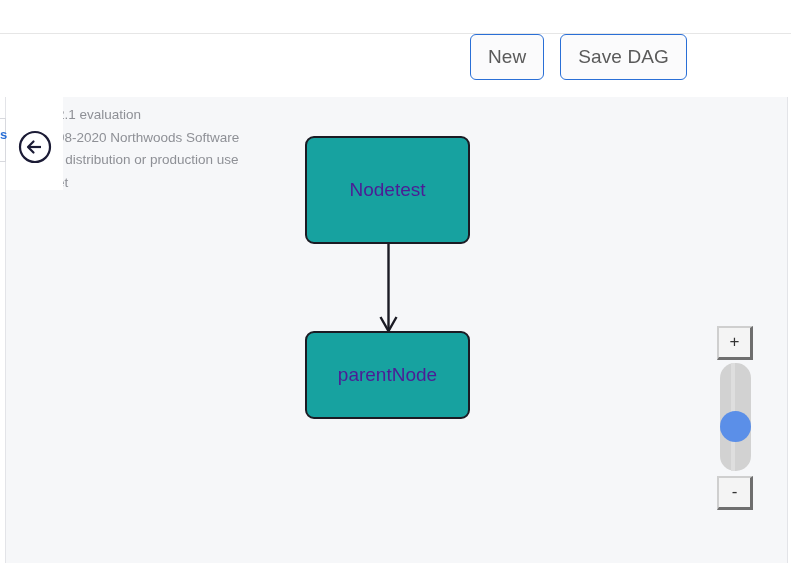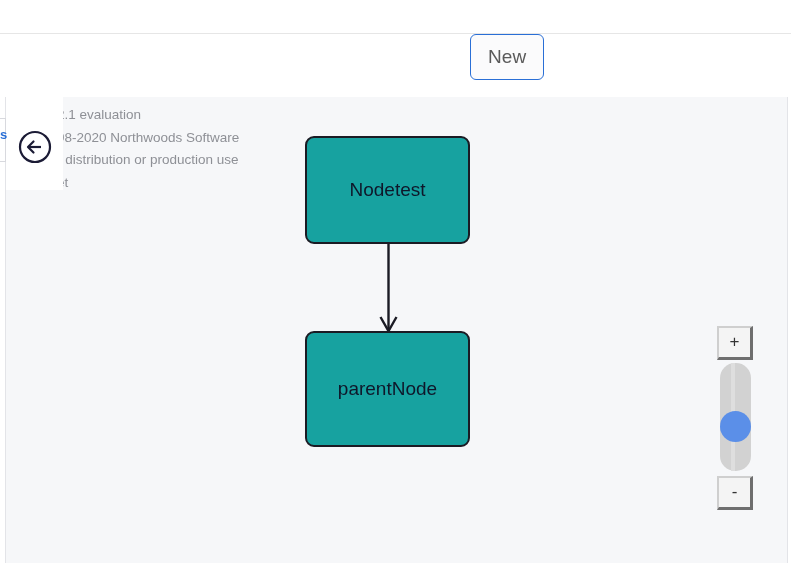--- a/index.html
+++ b/index.html
@@ -91,30 +91,30 @@
   }
   .watermark div { overflow: hidden; }
 
   
   .node {
     position: absolute;
     background: #17a2a0;
     border: 2px solid #1b1b24;
     border-radius: 9px;
     box-sizing: border-box;
-    color: #0f172a;
+    color: #4c1d95;
     font-family: "Liberation Sans", sans-serif;
     font-size: 19px;
     display: flex;
     align-items: center;
     justify-content: center;
     cursor: pointer;
   }
   #node-top   { left: 305px; top: 136px; width: 165px; height: 108px; }
-  #node-bottom{ left: 305px; top: 331px; width: 165px; height: 116px; }
+  #node-bottom{ left: 305px; top: 331px; width: 165px; height: 88px; }
 
   
   .link-layer {
     position: absolute;
     left: 0; top: 0;
     width: 783px; height: 466px;
     pointer-events: none;
   }
 
   
@@ -217,20 +217,21 @@
 </style>
 </head>
 <body>
 
 <div class="header-band">
   <div class="header-rule"></div>
 </div>
 
 <div class="toolbar">
   <div class="tb-btn">New</div>
+  <div class="tb-btn">Save DAG</div>
 </div>
 
 <div class="canvas">
 
   <svg class="link-layer" viewBox="0 0 783 466" width="783" height="466">
     <line x1="382.5" y1="147" x2="382.5" y2="233" stroke="#1b1b24" stroke-width="2.4"></line>
     <polyline points="374.5,220 382.5,234 390.5,220" fill="none" stroke="#1b1b24" stroke-width="2.4"></polyline>
   </svg>
 
 </div>

